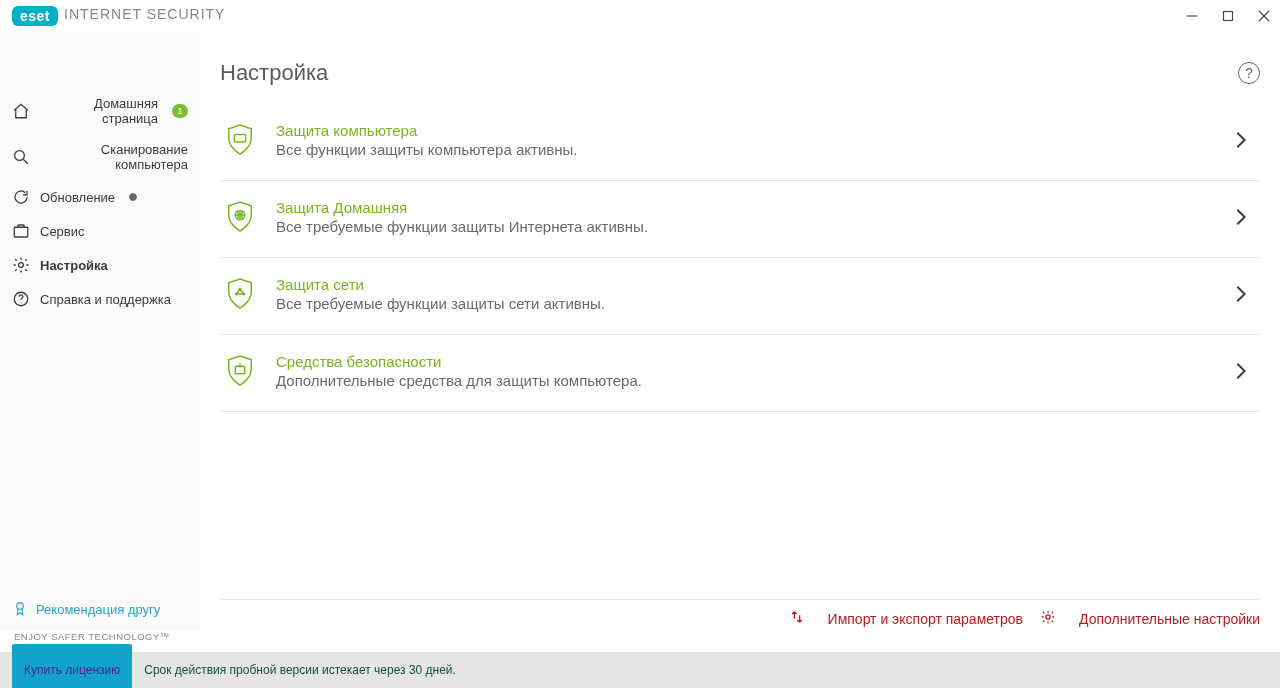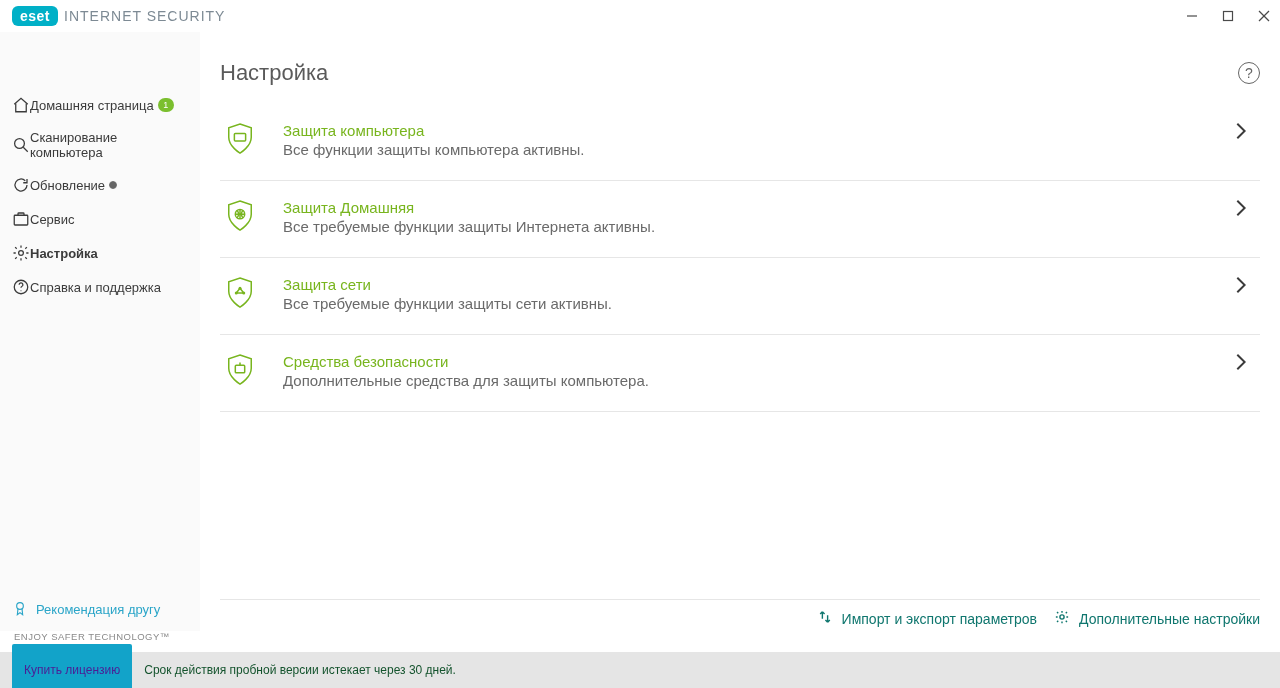--- a/index.html
+++ b/index.html
@@ -1,62 +1,62 @@
 <!DOCTYPE html>
 <html><head>
 <meta charset="utf-8">
 <style>
 * { margin: 0; padding: 0; box-sizing: border-box; }
 body { font-family: "Segoe UI", Arial, sans-serif; background: #fff; width: 1280px; height: 688px; overflow: hidden; color: #4a4a4a; }
 .window { width: 1280px; height: 688px; display: flex; flex-direction: column; position: relative; }
 
 
 .titlebar { height: 32px; display: flex; align-items: center; padding: 0 8px 0 12px; }
-.titlebar .logo-wrap { display: flex; align-items: center; gap: 6px; }
+.titlebar .logo-wrap { display: flex; align-items: flex-start; gap: 6px; }
 .eset-logo { background: #00b0c7; color: #fff; font-weight: 700; font-size: 14px; padding: 2px 8px; border-radius: 6px; letter-spacing: 0.5px; display: inline-block; }
 .product-name { color: #7d8a94; font-size: 14px; letter-spacing: 1px; }
 .win-controls { margin-left: auto; display: flex; gap: 20px; }
 .win-btn { width: 16px; height: 16px; display: flex; align-items: center; justify-content: center; cursor: pointer; color: #4a4a4a; }
 .win-btn svg { width: 12px; height: 12px; }
 
 
 .body { flex: 1; display: flex; min-height: 0; }
 
 
 .sidebar { width: 200px; background: #fafafa; display: flex; flex-direction: column; padding-top: 56px; }
 .nav-list { display: flex; flex-direction: column; }
-.nav-item { display: flex; align-items: center; padding: 8px 12px; font-size: 13px; color: #3b3b3b; cursor: pointer; position: relative; }
+.nav-item { display: flex; align-items: center; gap: 10px; padding: 8px 12px; font-size: 13px; color: #3b3b3b; cursor: pointer; position: relative; text-align: right; }
 .nav-item.active { font-weight: 600; }
 .nav-item .nicon { width: 18px; height: 18px; display: flex; align-items: center; justify-content: center; color: #3b3b3b; }
 .nav-item .nicon svg { width: 18px; height: 18px; }
 .nav-badge { display: inline-flex; align-items: center; justify-content: center; min-width: 16px; height: 14px; border-radius: 7px; font-size: 9px; background: #7bbf2e; color: #fff; padding: 0 4px; margin-left: 4px; }
 .nav-dot { width: 8px; height: 8px; border: 1.5px solid #666; border-radius: 50%; background: radial-gradient(circle at 50% 50%, #666 0 3px, transparent 3px); margin-left: 4px; }
 .recommend { margin-top: auto; padding: 12px; display: flex; align-items: center; gap: 8px; color: #2aa5c8; font-size: 13px; cursor: pointer; }
 .recommend svg { width: 16px; height: 16px; }
 
 
 .main { flex: 1; display: flex; flex-direction: column; padding: 20px 20px 0 20px; min-width: 0; }
 .page-header { display: flex; align-items: center; margin: 8px 0 18px 0; }
 .page-title { font-size: 22px; font-weight: 400; color: #5a5a5a; }
 .help-btn { margin-left: auto; width: 22px; height: 22px; border: 1.5px solid #666; border-radius: 50%; display: flex; align-items: center; justify-content: center; font-size: 14px; color: #666; cursor: pointer; }
 
-.tile { display: flex; align-items: flex-start; gap: 25px; padding: 18px 6px 22px 2px; border-bottom: 1px solid #e6e6e6; cursor: pointer; }
+.tile { display: flex; align-items: center; gap: 18px; padding: 18px 6px 22px 2px; border-bottom: 1px solid #e6e6e6; cursor: pointer; }
 .tile:first-of-type { padding-top: 6px; }
 .tile-icon { width: 36px; display: flex; align-items: center; justify-content: center; color: #78b51e; }
 .tile-icon svg { width: 30px; height: 34px; }
 .tile-text { flex: 1; min-width: 0; }
 .tile-title { color: #78b51e; font-size: 15px; }
 .tile-sub { color: #6a6a6a; font-size: 15px; margin-top: 2px; }
 .tile-chevron { width: 24px; display: flex; align-items: center; justify-content: center; color: #3b3b3b; }
 .tile-chevron svg { width: 12px; height: 18px; }
 
 .spacer { flex: 1; }
 .main-footer { border-top: 1px solid #e6e6e6; padding: 10px 0 4px 0; display: flex; align-items: center; gap: 20px; }
 .main-footer .right { margin-left: auto; display: flex; align-items: center; gap: 18px; }
-.footer-link { display: flex; align-items: center; gap: 10px; font-size: 14px; color: #0f766e; cursor: pointer; }
+.footer-link { display: flex; align-items: center; gap: 24px; font-size: 14px; color: #b91c1c; cursor: pointer; }
 .footer-link svg { width: 14px; height: 14px; }
 .tagline { font-size: 9.5px; letter-spacing: 0.5px; color: #8a8a8a; padding: 0 0 10px 14px; }
 
 .statusbar { height: 36px; background: #e5e5e5; display: flex; align-items: center; padding: 0 12px; gap: 12px; }
 .buy-btn { background: #12a3c9; color: #4c1d95; font-size: 12px; padding: 19px 12px; border-radius: 2px; cursor: pointer; border: none; }
 .trial-text { font-size: 12px; color: #14532d; }
 </style>
 </head>
 <body>
 

